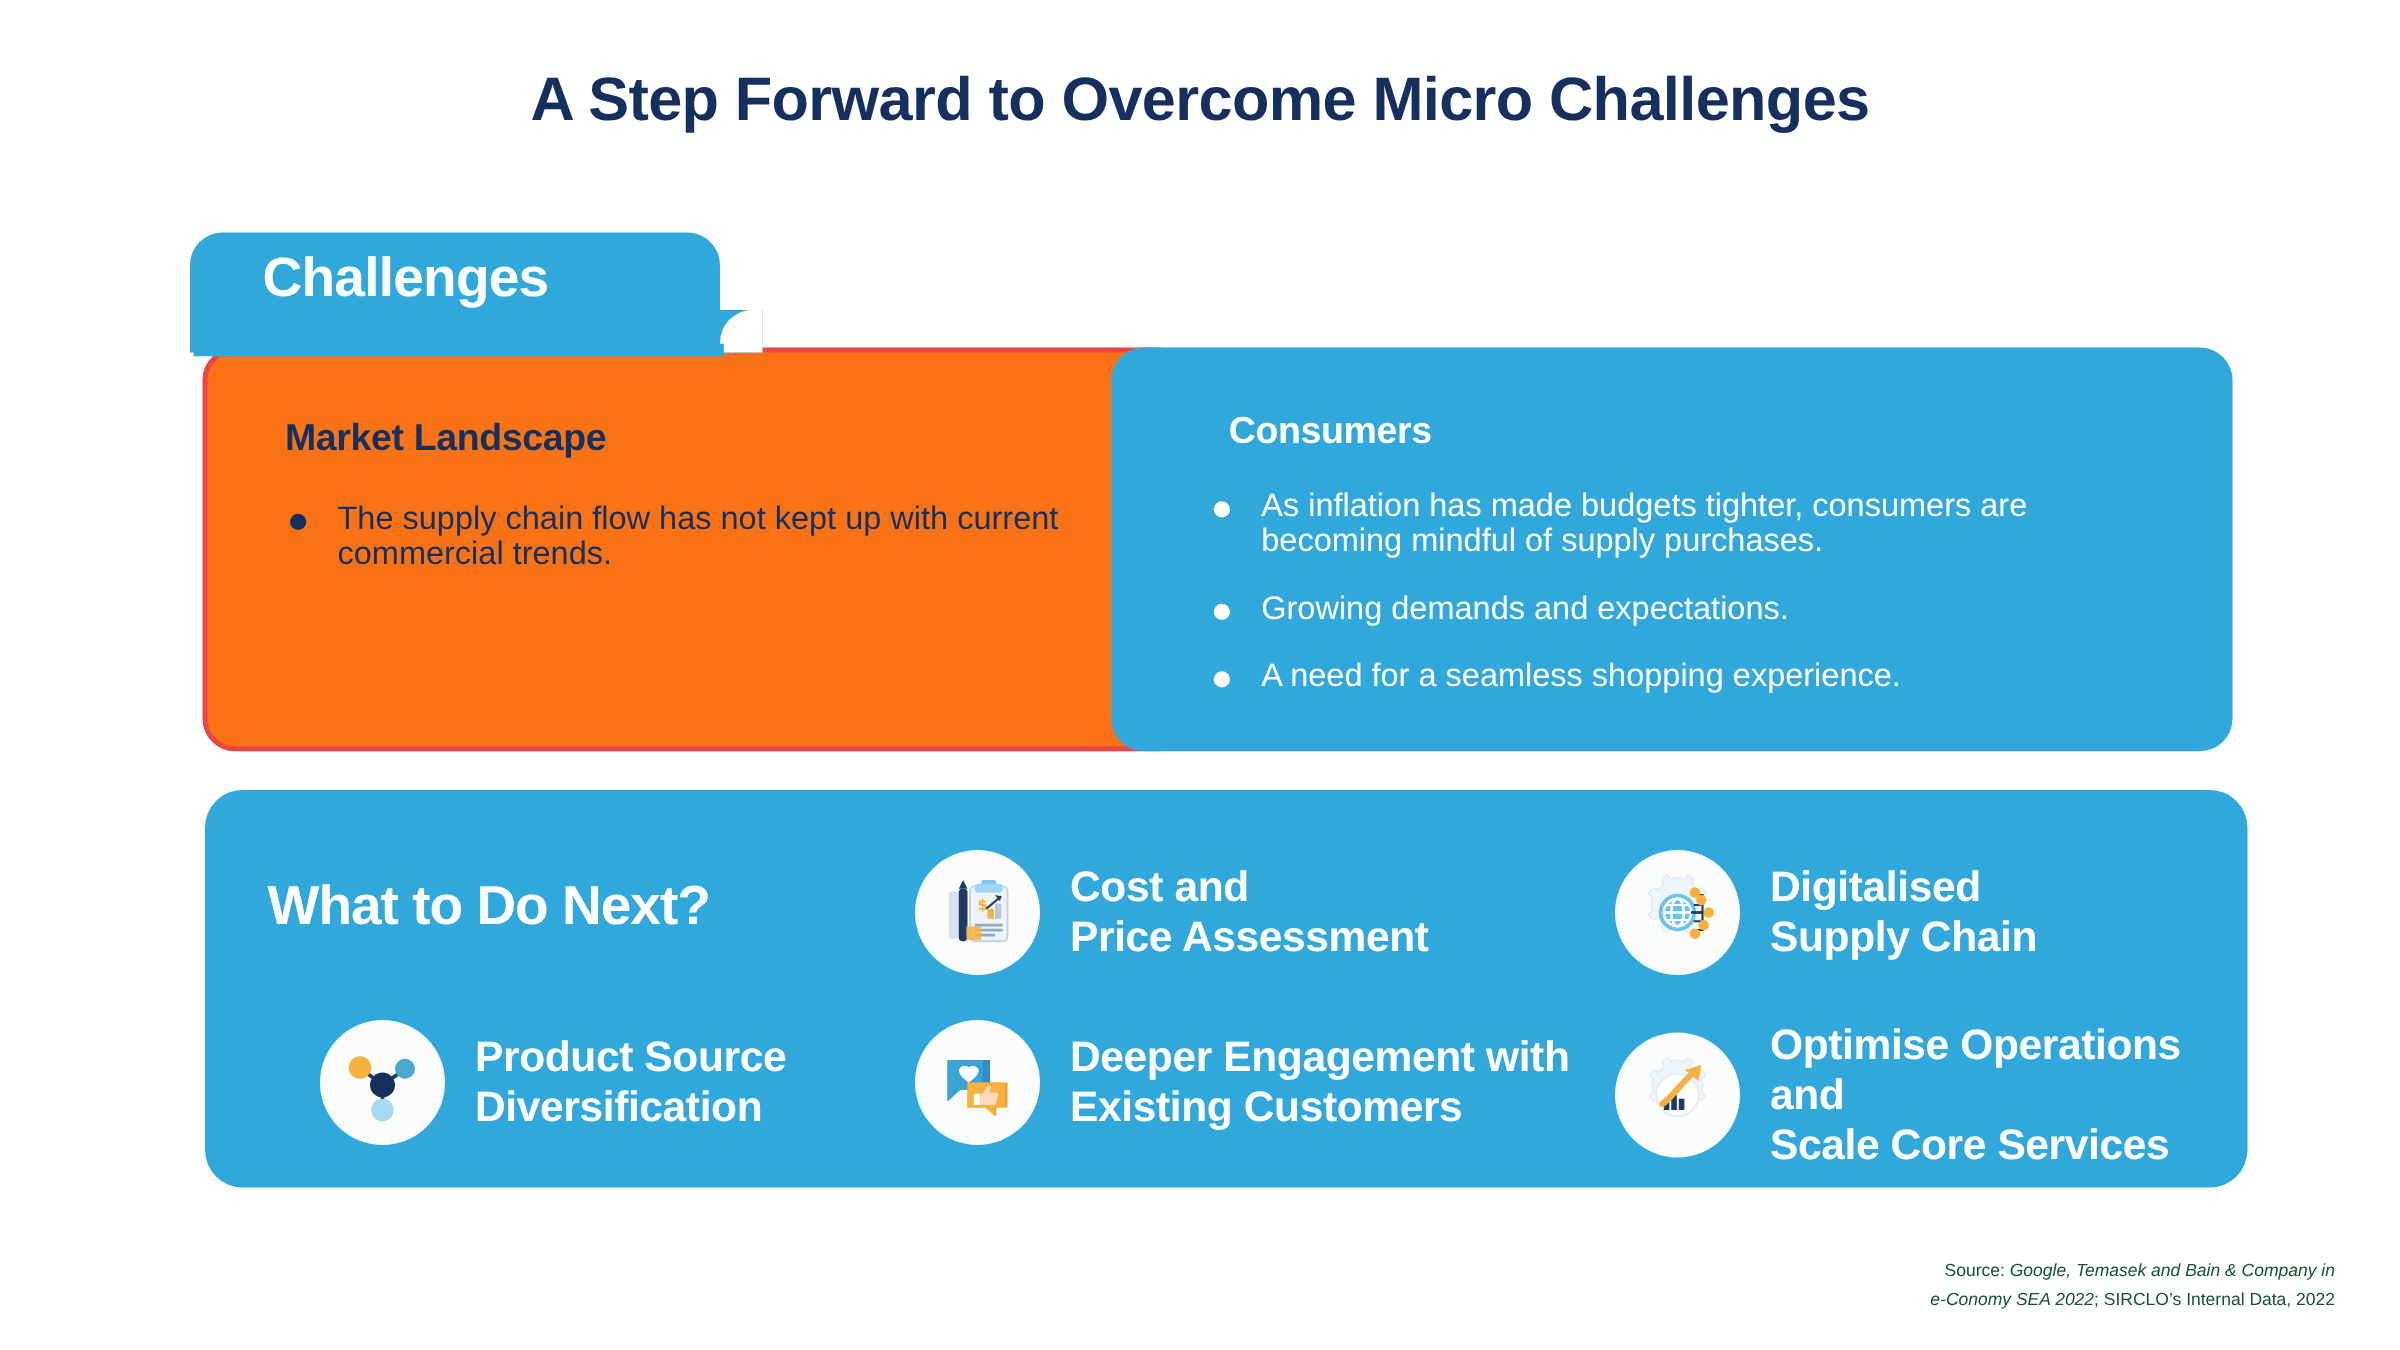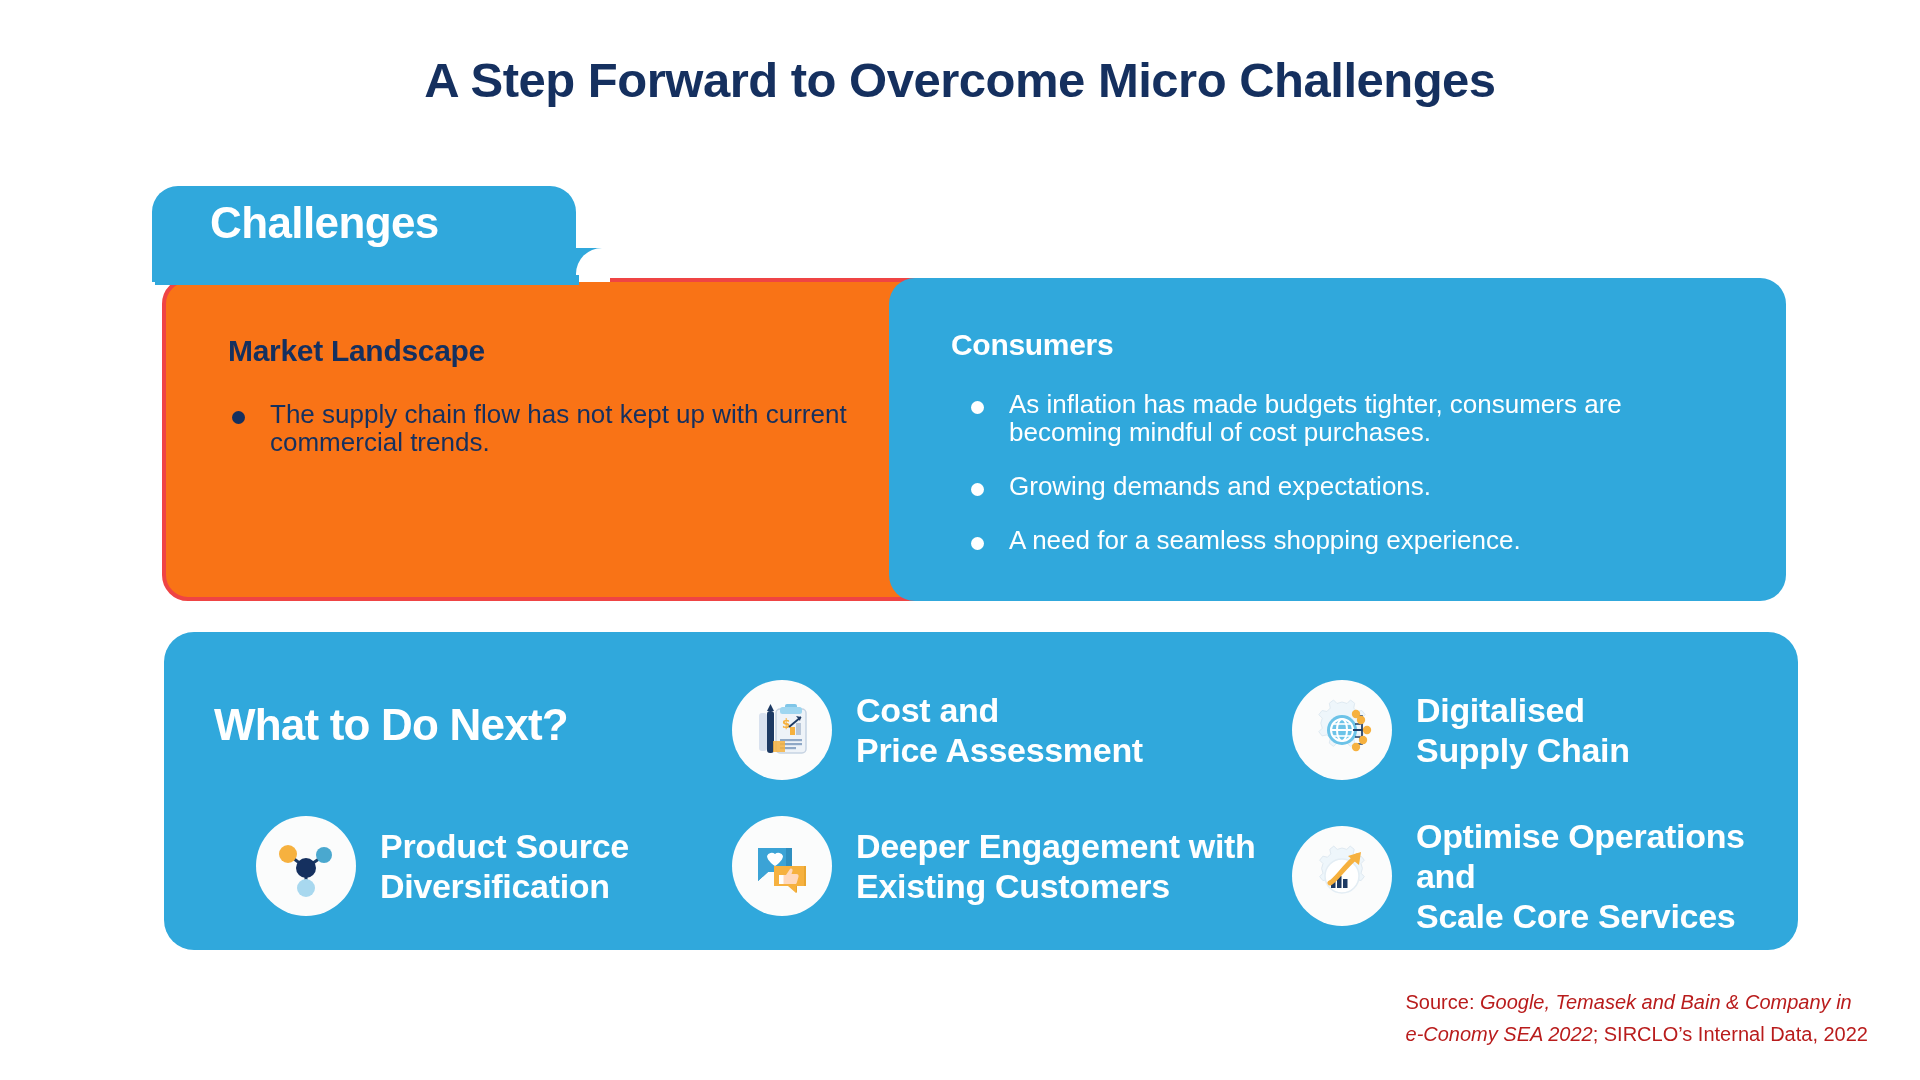--- a/index.html
+++ b/index.html
@@ -62,21 +62,21 @@
     background:#30a8dc;
     border-radius:26px;
     z-index:2;
   }
 
   .sec-head-dark{
     position:absolute; left:62px; top:52px;
     font-size:30px; font-weight:bold; color:#15305f; letter-spacing:-0.3px;
   }
   .sec-head-light{
-    position:absolute; left:62px; top:50px;
+    position:absolute; left:94px; top:50px;
     font-size:30px; font-weight:bold; color:#ffffff; letter-spacing:-0.3px;
   }
 
   ul.bul { list-style:none; position:absolute; }
   ul.bul li { position:relative; padding-left:42px; }
   ul.bul li .dot{
     position:absolute; left:4px; top:11px;
     width:13px; height:13px; border-radius:50%;
   }
   ul.bul li .txt{ display:block; font-size:26px; line-height:1.08; }
@@ -117,39 +117,40 @@
 
   .pos-a { left:568px; top:48px; }
   .pos-b { left:1128px; top:48px; }
   .pos-c { left:92px;  top:184px; }
   .pos-d { left:568px; top:184px; }
   .pos-e { left:1128px;top:184px; }
 
   
   .source{
     position:absolute; right:52px; bottom:30px;
-    font-size:20px; color:#b91c1c; line-height:1.6;
+    text-align:right;
+    font-size:14px; color:#14532d; line-height:1.6;
   }
   .source i { font-style:italic; }
 </style>
 </head>
 <body>
 
 <div class="slide">
 
   <div class="title">A Step Forward to Overcome Micro Challenges</div>
 
   <div class="challenges-wrap">
 
     <div class="blue-card">
       <div class="sec-head-light">Consumers</div>
       <ul class="bul bul-light">
         <li>
           <span class="dot"></span>
-          <span class="txt">As inflation has made budgets tighter, consumers are becoming mindful of cost purchases.</span>
+          <span class="txt">As inflation has made budgets tighter, consumers are becoming mindful of supply purchases.</span>
         </li>
         <li>
           <span class="dot"></span>
           <span class="txt">Growing demands and expectations.</span>
         </li>
         <li>
           <span class="dot"></span>
           <span class="txt">A need for a seamless shopping experience.</span>
         </li>
       </ul>

